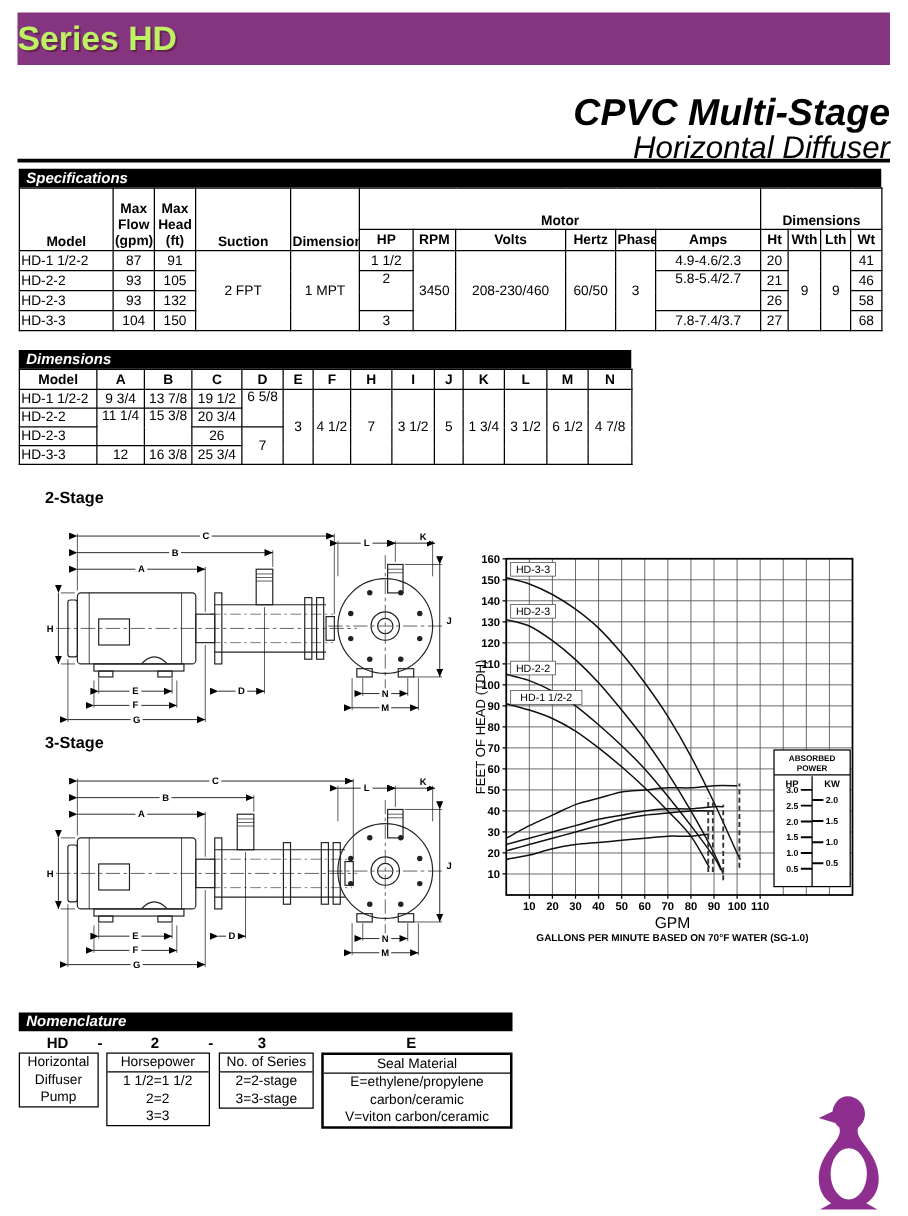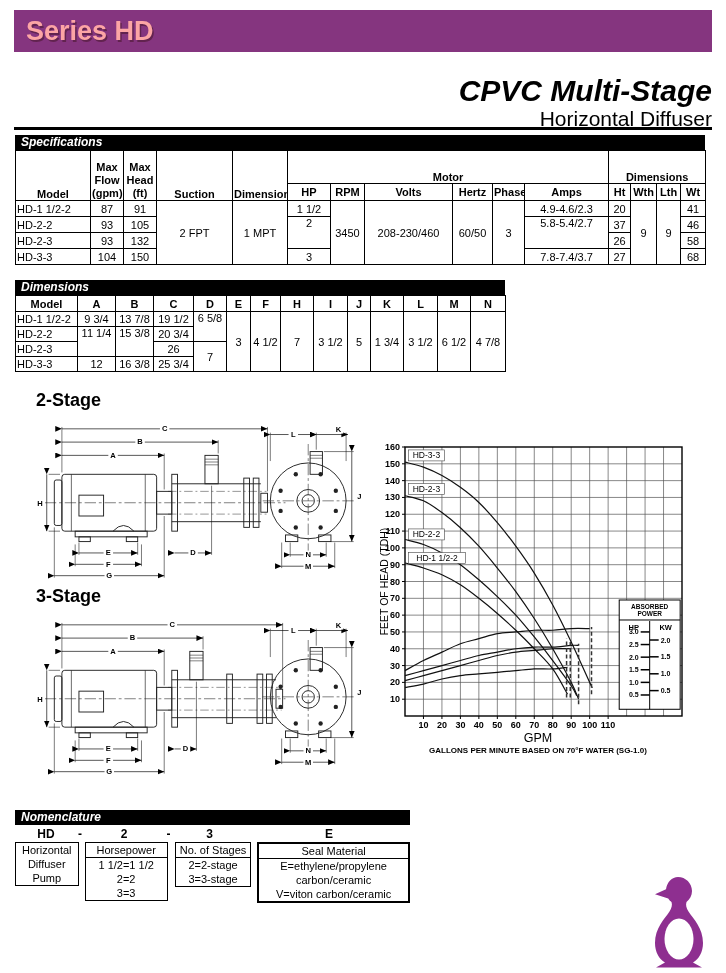--- a/index.html
+++ b/index.html
@@ -2,26 +2,26 @@
 <html><head>
 <meta charset="utf-8">
 <style>
   html,body{margin:0;padding:0;background:#fff;}
   #page{position:relative;width:726px;height:973px;background:#fff;
         font-family:"Liberation Sans","DejaVu Sans",sans-serif;color:#000;overflow:hidden;}
   .abs{position:absolute;}
   
   #banner{left:14px;top:10px;width:698px;height:42px;}
   #banner .bar{width:100%;height:100%;display:flex;align-items:center;}
-  #banner span{color:#fca5a5;font-size:27px;font-weight:bold;padding-left:12px;
+  #banner span{color:#bef264;font-size:27px;font-weight:bold;
                text-shadow:1.5px 1.5px 0 rgba(70,20,40,.55);}
   
   #titleblock{right:14px;top:75px;text-align:right;}
   #titleblock .t1{font-size:30px;font-weight:bold;font-style:italic;line-height:32px;}
-  #titleblock .t2{font-size:21px;line-height:23px;}
+  #titleblock .t2{font-size:25px;font-style:italic;line-height:23px;}
   #rule{left:14px;top:127px;width:698px;height:3px;background:#000;}
   
   .secbar{background:#000;color:#fff;font-weight:bold;font-style:italic;
           font-size:12px;height:15px;line-height:15px;padding-left:6px;box-sizing:border-box;}
   
   table{border-collapse:collapse;table-layout:fixed;}
   td,th{border:1px solid #000;font-size:11px;text-align:center;padding:0 1px;
         overflow:hidden;white-space:nowrap;}
   th{font-weight:bold;}
   .vbot{vertical-align:bottom;}
@@ -30,21 +30,21 @@
   #spec-wrap{left:15px;top:135px;width:690px;}
   #spec-table{width:690px;}
   #spec-table tr.grp th{height:32px;text-align:center;}
   #spec-table tr.sub th{height:16px;}
   #spec-table tr.data td{height:15px;}
   #dim-wrap{left:15px;top:280px;width:490px;}
   #dim-table{width:490px;}
   #dim-table tr.sub th{height:15px;}
   #dim-table tr.data td{height:14px;}
   
-  .stage-title{font-size:18px;font-weight:bold;}
+  .stage-title{font-size:13px;font-weight:bold;}
   #two-stage-title{left:36px;top:390px;}
   #three-stage-title{left:36px;top:586px;}
   #two-stage-svg{left:22px;top:408px;}
   #three-stage-svg{left:22px;top:604px;}
   
   #chart{left:374px;top:438px;width:324px;height:324px;}
   
   #nom-wrap{left:15px;top:810px;width:395px;}
   #nom-code{display:flex;height:17px;align-items:center;font-weight:bold;font-size:12px;}
   #nom-code .cp{text-align:center;}
@@ -133,21 +133,21 @@
         <td rowspan="4">9</td>
         <td rowspan="4">9</td>
         <td>41</td>
       </tr>
       <tr class="data">
         <td style="text-align:left">HD-2-2</td>
         <td>93</td>
         <td>105</td>
         <td rowspan="2" class="vtop">2</td>
         <td rowspan="2" class="vtop">5.8-5.4/2.7</td>
-        <td>37</td>
+        <td>21</td>
         <td>46</td>
       </tr>
       <tr class="data">
         <td style="text-align:left">HD-2-3</td>
         <td>93</td>
         <td>132</td>
         <td>26</td>
         <td>58</td>
       </tr>
       <tr class="data">
@@ -612,21 +612,21 @@
         <div>Diffuser</div>
         <div>Pump</div>
       </div>
       <div class="nbox" style="width:82px;margin-left:6px">
         <div class="hdr">Horsepower</div>
         <div>1 1/2=1 1/2</div>
         <div>2=2</div>
         <div>3=3</div>
       </div>
       <div class="nbox" style="width:75px;margin-left:7px">
-        <div class="hdr">No. of Stages</div>
+        <div class="hdr">No. of Series</div>
         <div>2=2-stage</div>
         <div>3=3-stage</div>
       </div>
       <div class="nbox" id="nom-box4" style="width:150px;margin-left:6px">
         <div class="hdr">Seal  Material</div>
         <div>E=ethylene/propylene</div>
         <div>carbon/ceramic</div>
         <div>V=viton  carbon/ceramic</div>
       </div>
     </div>

